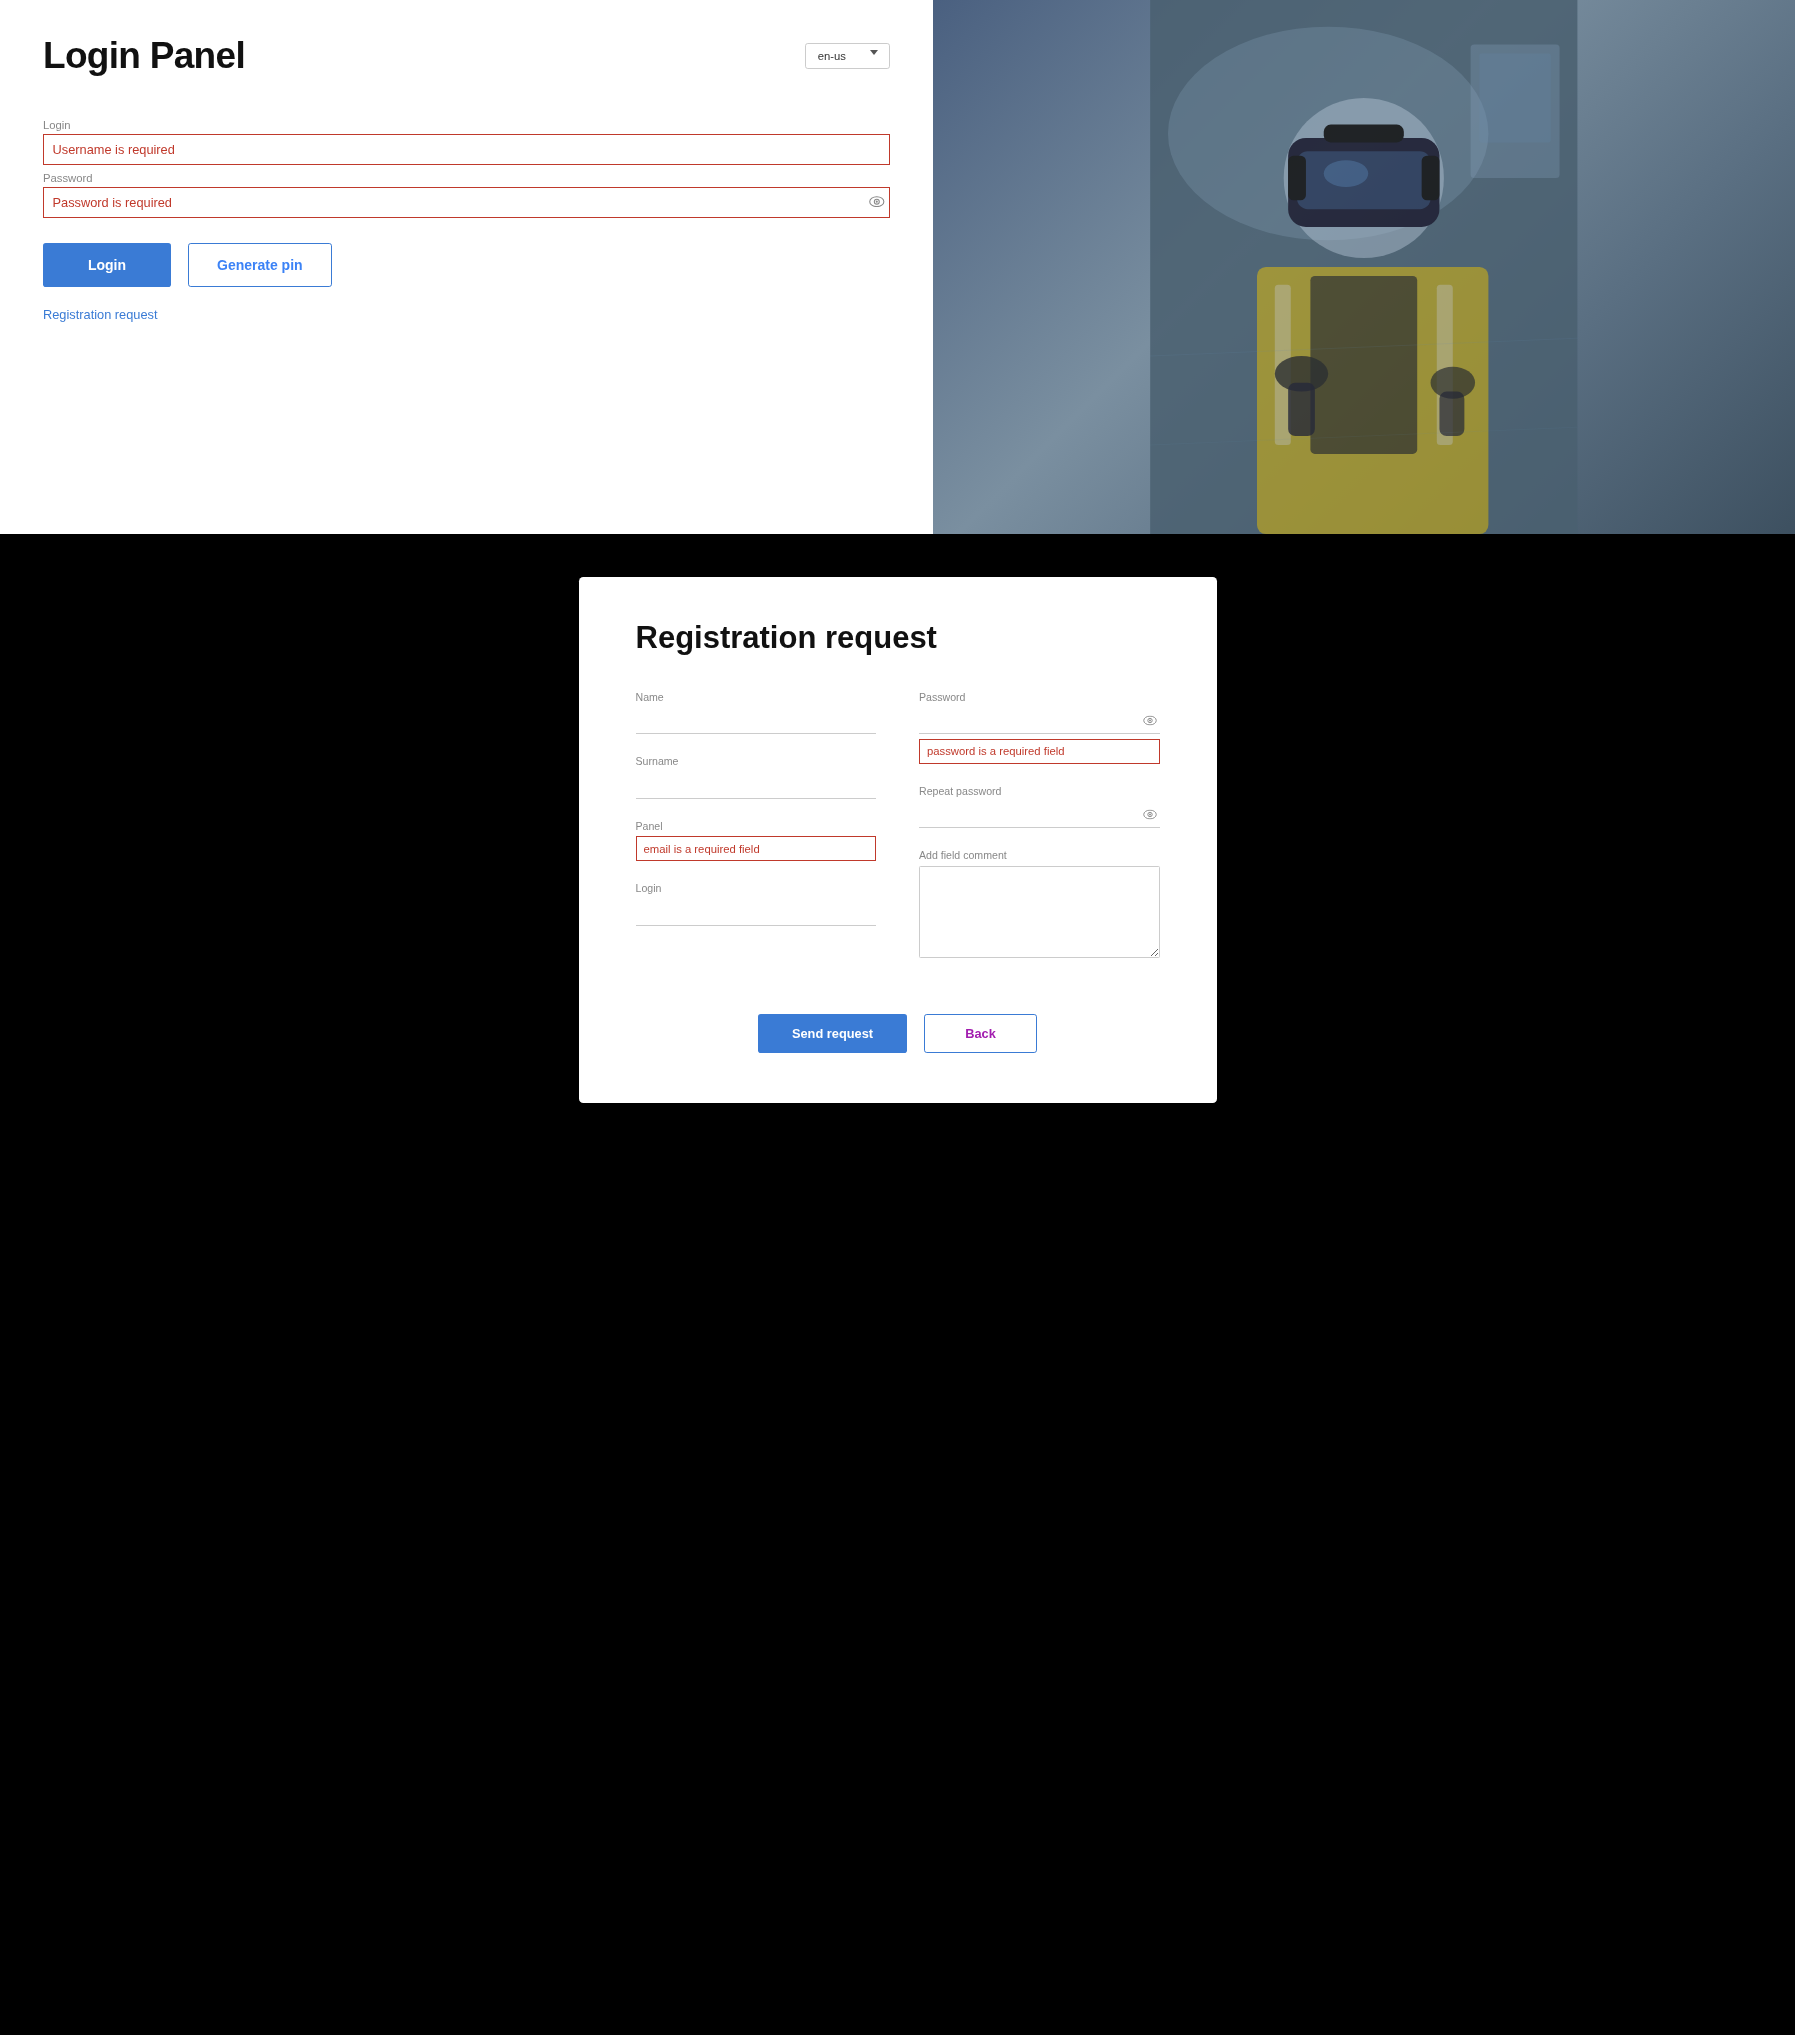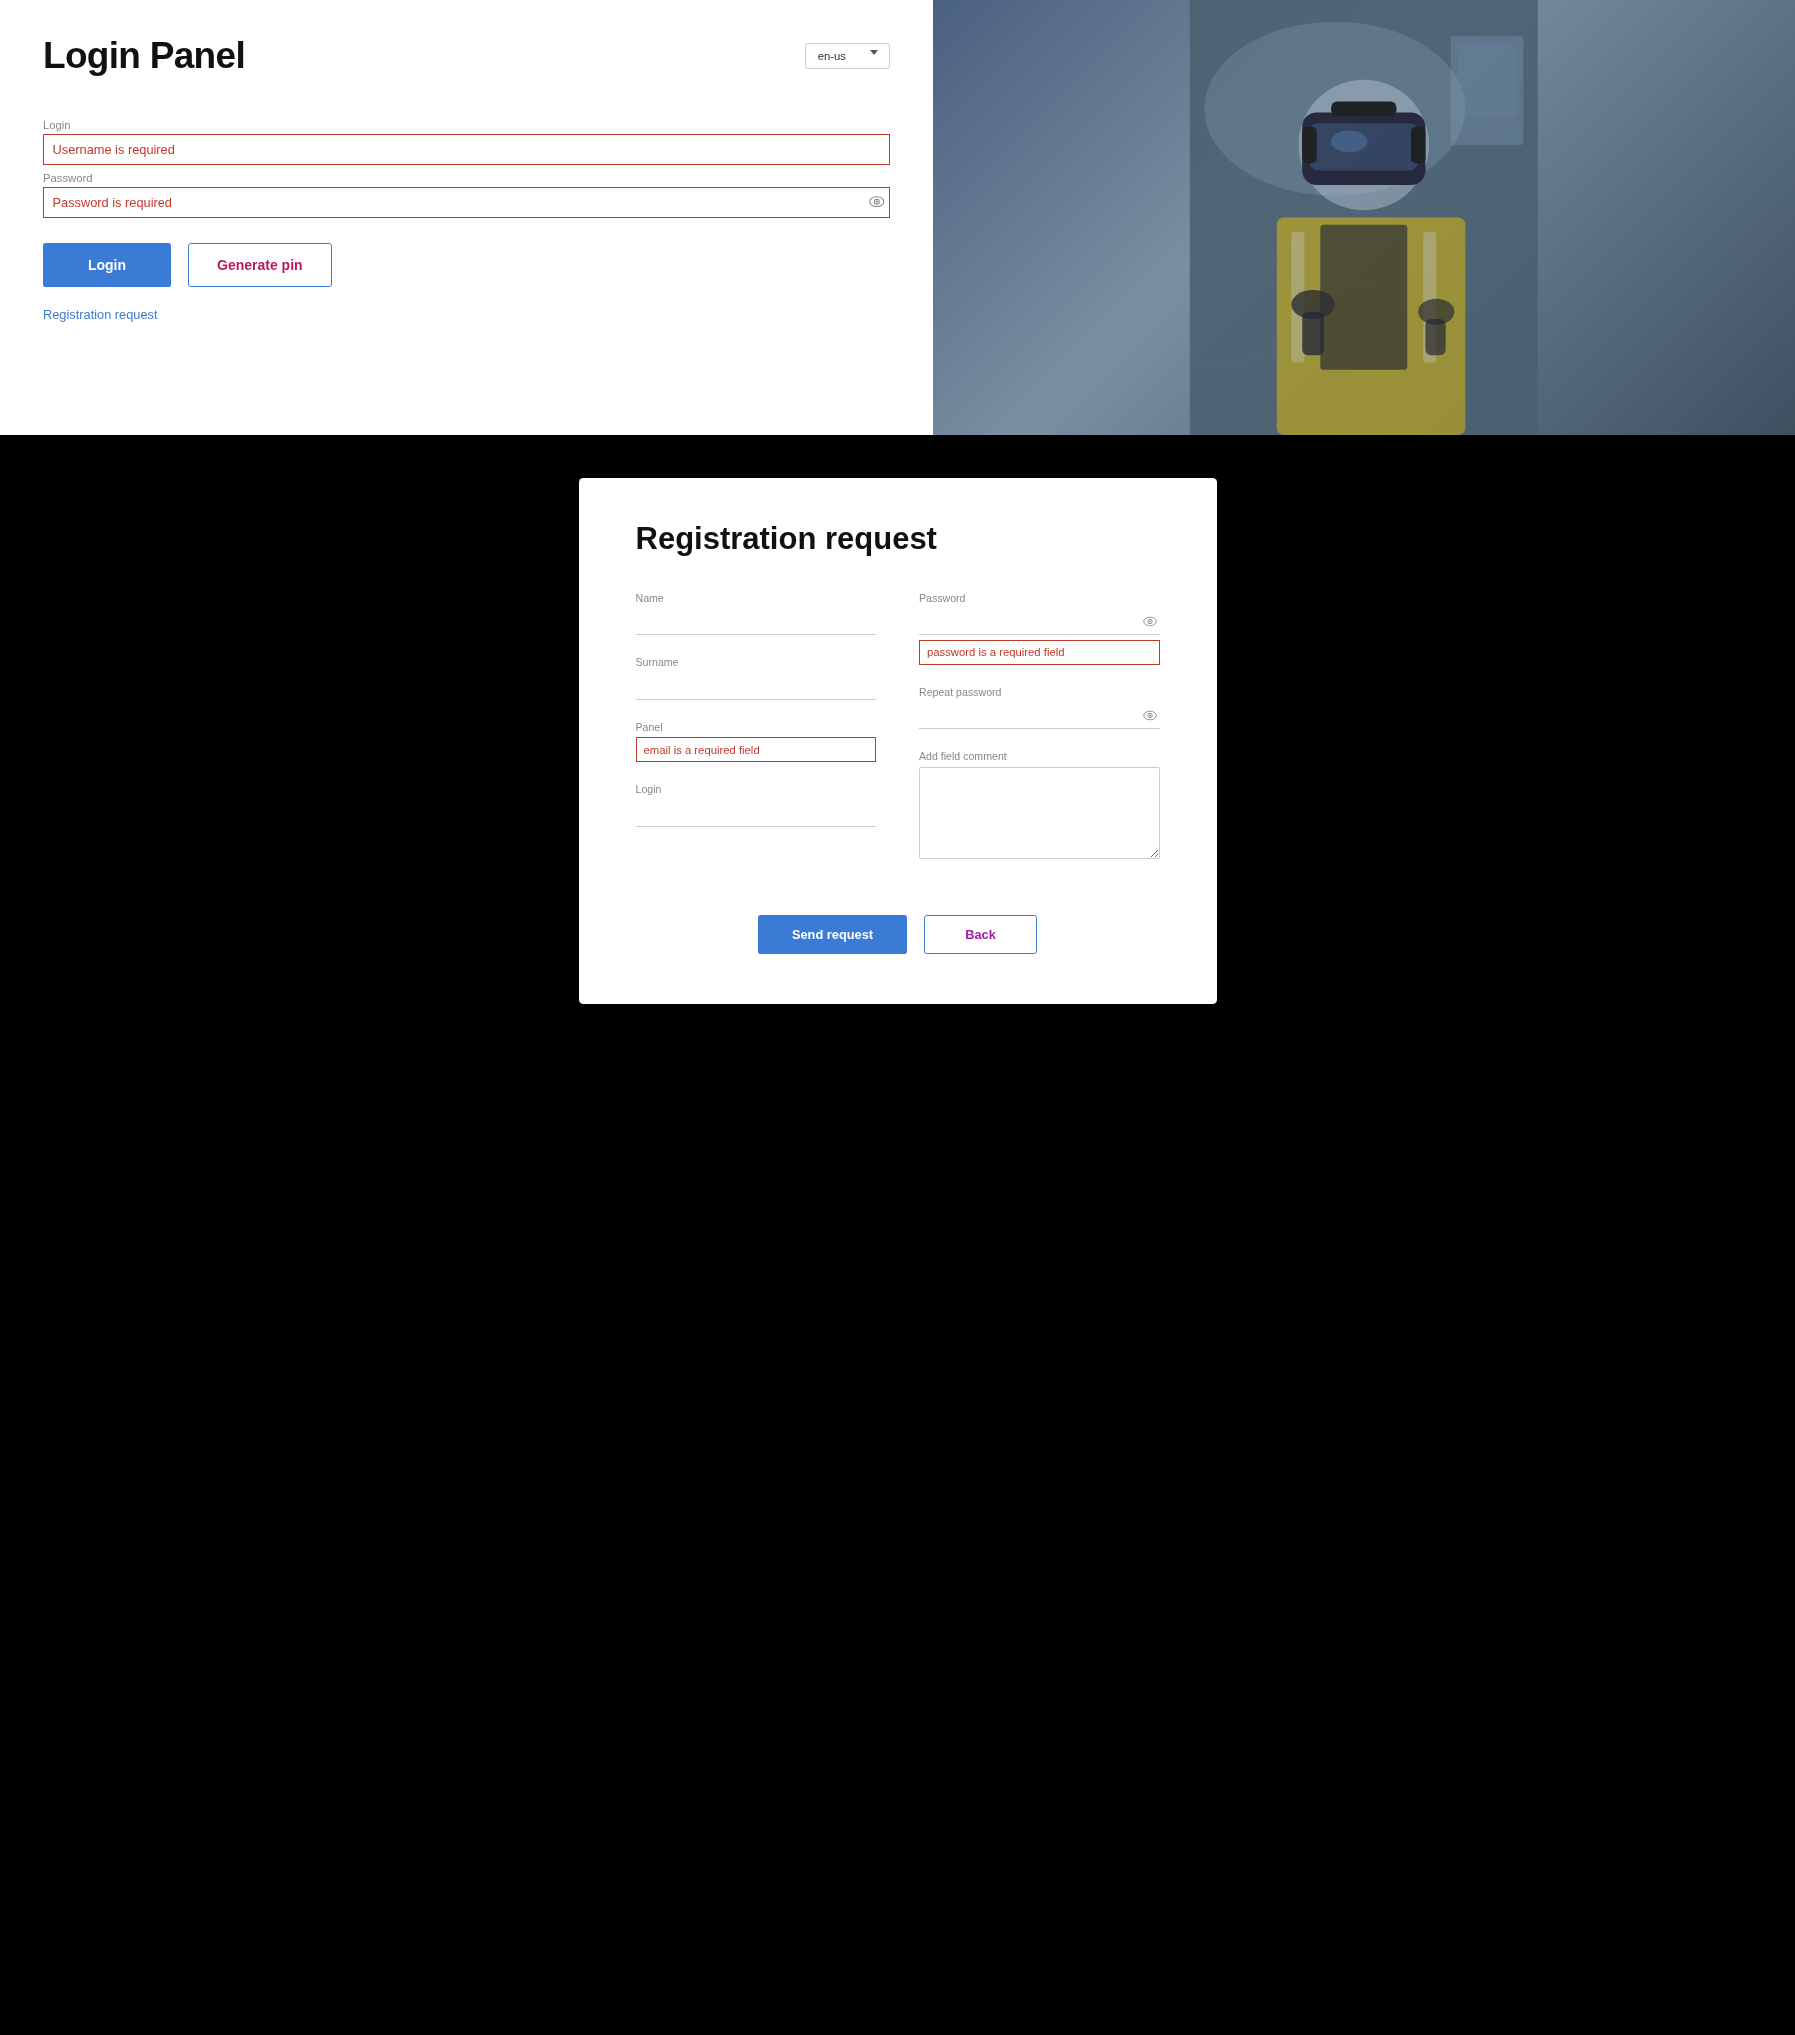--- a/index.html
+++ b/index.html
@@ -6,21 +6,21 @@
     body {
       font-family: 'Segoe UI', Arial, sans-serif;
       background: #000;
       min-height: 100vh;
     }
 
     
     .top-section {
       display: flex;
       width: 100%;
-      height: 435px;
+      height: 534px;
       background: #fff;
     }
 
     .login-panel {
       width: 52%;
       background: #fff;
       padding: 35px 43px;
       display: flex;
       flex-direction: column;
     }
@@ -124,21 +124,21 @@
       padding: 12.8px 34px;
       font-size: 14px;
       font-weight: 600;
       border-radius: 2.8px;
       cursor: pointer;
       min-width: 128px;
     }
 
     .btn-generate {
       background: #fff;
-      color: #be185d;
+      color: #3b82f6;
       border: 1.4px solid #3a7bd5;
       padding: 12.8px 28px;
       font-size: 14px;
       font-weight: 600;
       border-radius: 2.8px;
       cursor: pointer;
       min-width: 142px;
     }
 
     .reg-link {

